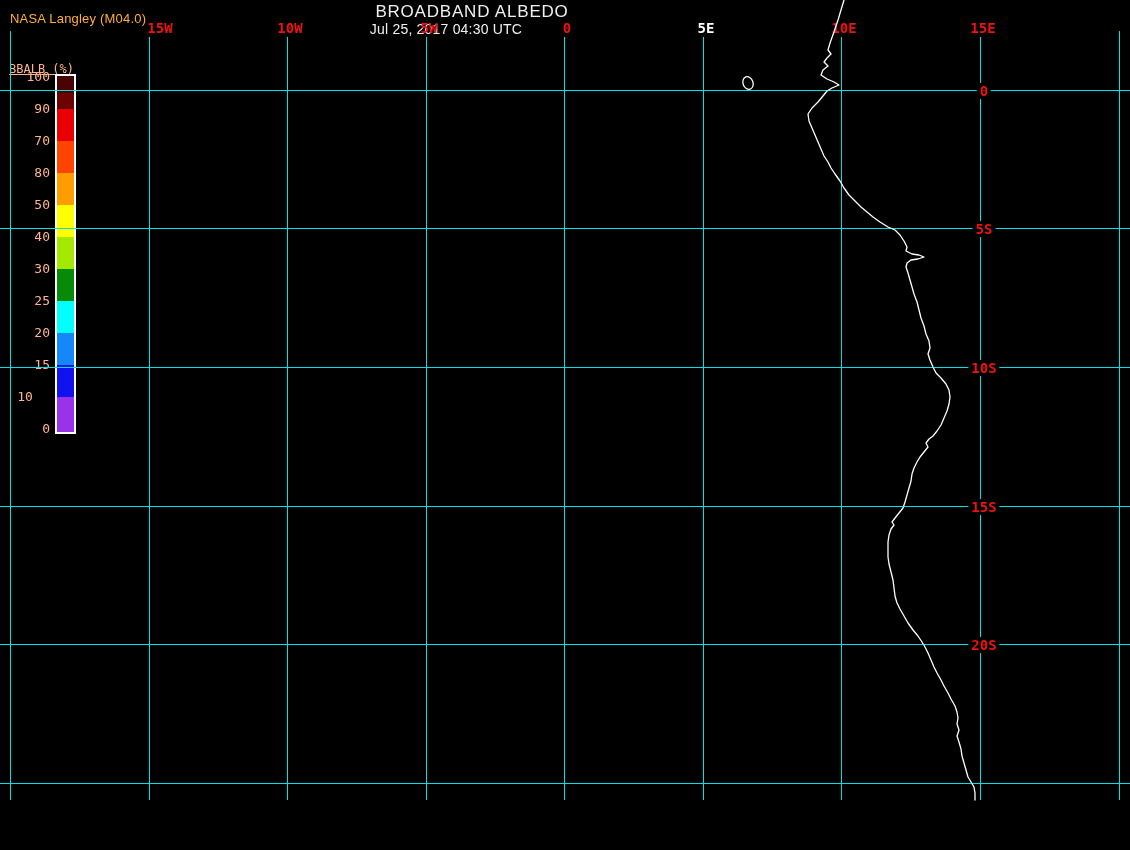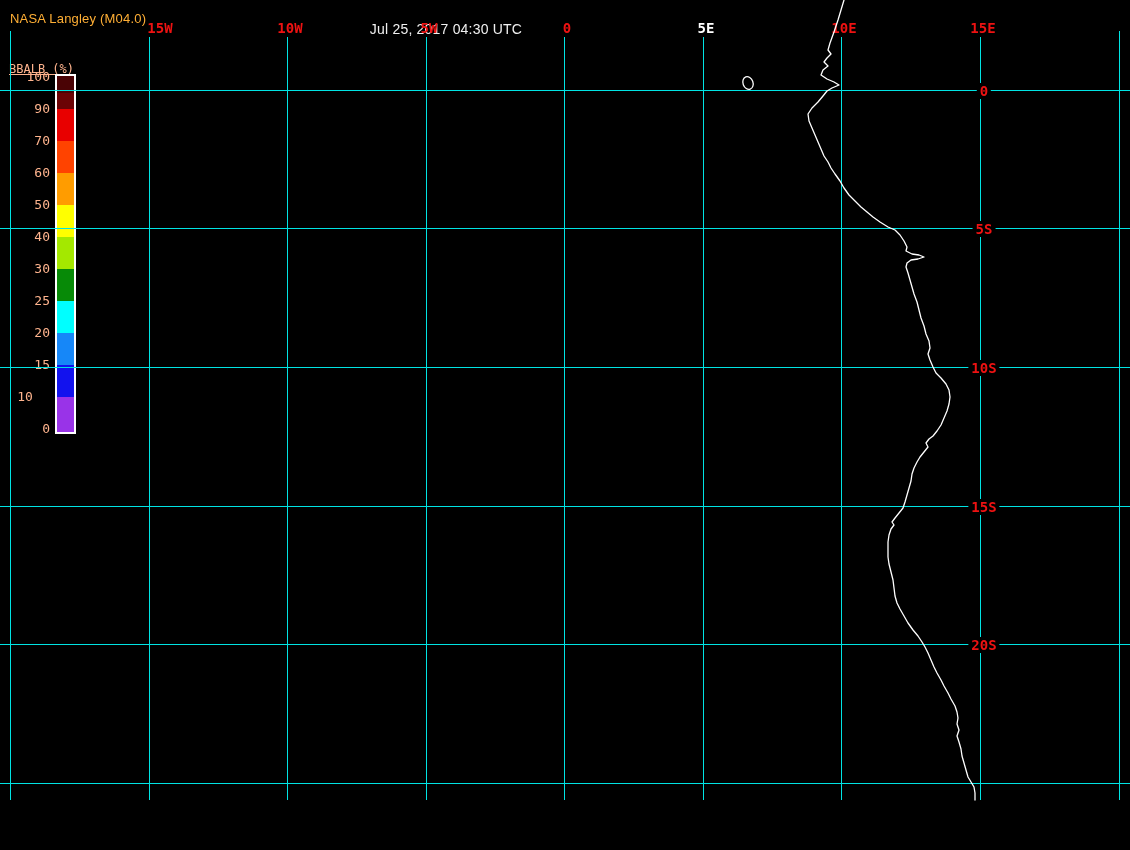--- a/index.html
+++ b/index.html
@@ -77,21 +77,21 @@
       <div class="cb-seg" style="height: 32px; background: rgb(7, 138, 7);"></div>
       <div class="cb-seg" style="height: 32px; background: rgb(0, 255, 255);"></div>
       <div class="cb-seg" style="height: 32px; background: rgb(22, 135, 248);"></div>
       <div class="cb-seg" style="height: 32px; background: rgb(18, 18, 238);"></div>
       <div class="cb-seg" style="height: 35px; background: rgb(153, 51, 232);"></div>
     </div>
   <div id="colorbar-ticks">
       <div class="cb-tick" style="top: 70px; color: rgb(255, 180, 142);">100</div>
       <div class="cb-tick" style="top: 102px; color: rgb(255, 180, 142);">90</div>
       <div class="cb-tick" style="top: 134px; color: rgb(255, 180, 142);">70</div>
-      <div class="cb-tick" style="top: 166px; color: rgb(255, 180, 142);">60</div>
+      <div class="cb-tick" style="top: 166px; color: rgb(255, 180, 142);">80</div>
       <div class="cb-tick" style="top: 198px; color: rgb(255, 180, 142);">50</div>
       <div class="cb-tick" style="top: 230px; color: rgb(255, 180, 142);">40</div>
       <div class="cb-tick" style="top: 262px; color: rgb(255, 180, 142);">30</div>
       <div class="cb-tick" style="top: 294px; color: rgb(255, 180, 142);">25</div>
       <div class="cb-tick" style="top: 326px; color: rgb(255, 180, 142);">20</div>
       <div class="cb-tick" style="top: 358px; color: rgb(255, 180, 142);">15</div>
       <div class="cb-tick" style="top: 390px; color: rgb(255, 180, 142); text-align: center;">10</div>
       <div class="cb-tick" style="top: 422px; color: rgb(255, 180, 142);">0</div>
     </div>
 
@@ -142,16 +142,17 @@
          L 891,529 L 889,535 L 888,542 L 888,550 L 888,557 L 889,564 L 891,572
          L 893,580 L 894,588 L 895,596 L 897,603 L 900,609 L 904,616 L 908,623
          L 913,630 L 918,636 L 922,642 L 925,647 L 928,653 L 931,660 L 934,667
          L 937,673 L 941,680 L 944,686 L 948,693 L 951,699 L 955,706 L 957,712
          L 958,718 L 957,724 L 959,730 L 957,736 L 959,742 L 961,749 L 962,756
          L 964,763 L 966,770 L 968,777 L 971,782 L 974,787 L 975,793 L 975,800" fill="none" stroke-width="1.3" stroke-linejoin="round" stroke-linecap="round" stroke="#FFFFFF"></path>
     <ellipse cx="748" cy="83" rx="5" ry="6.5" transform="rotate(-20 748 83)" fill="none" stroke-width="1.3" stroke="#FFFFFF"></ellipse>
   </svg>
 
   <div class="agency" style="color: rgb(255, 175, 53);">NASA Langley (M04.0)</div>
+  <div class="map-title">BROADBAND ALBEDO</div>
   <div class="map-datetime">Jul 25, 2017 04:30 UTC</div>
 
 
 </div>
 
 </body></html>

